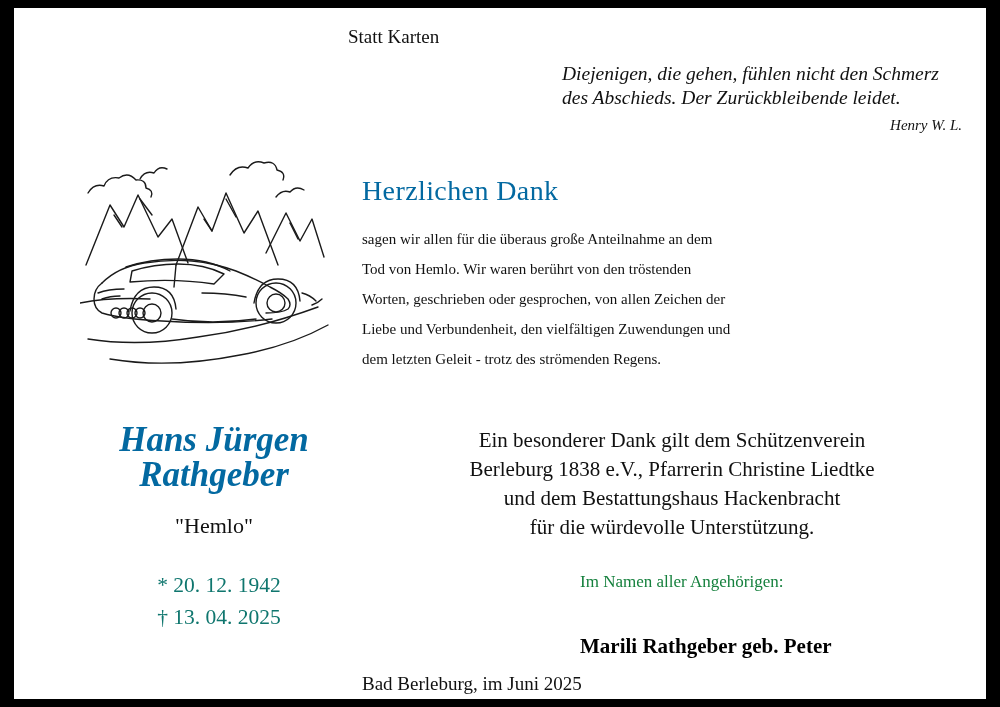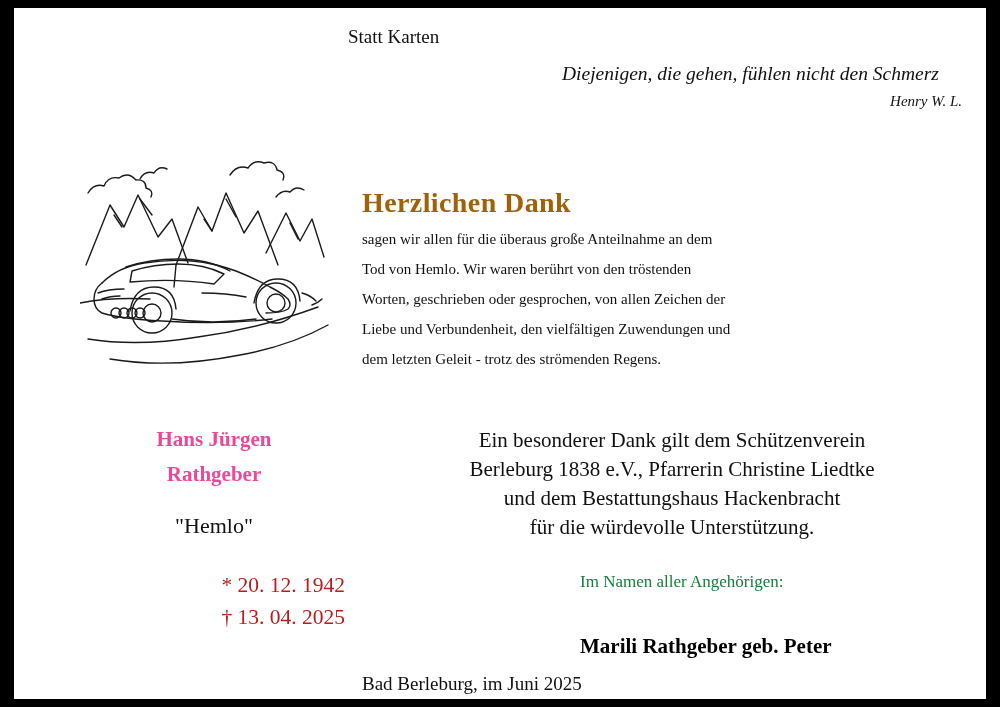--- a/index.html
+++ b/index.html
@@ -52,25 +52,25 @@
     text-align: right;
     font-size: 15px;
     font-style: italic;
     margin-top: 3px;
     padding-right: 20px;
   }
 
   .thanks-title {
     position: absolute;
     left: 348px;
-    top: 179px;
+    top: 167px;
     font-size: 28px;
-    font-weight: bold;
+    font-weight: normal;
     letter-spacing: 0.4px;
-    color: #a16207;
+    color: #0369a1;
   }
 
   .body-text {
     position: absolute;
     left: 348px;
     top: 216px;
     width: 630px;
     font-size: 15px;
     line-height: 30px;
     color: #111;
@@ -112,46 +112,47 @@
     color: #111;
   }
 
   
   .deceased-name {
     position: absolute;
     left: 80px;
     top: 414px;
     width: 240px;
     text-align: center;
-    font-size: 21px;
+    font-size: 35px;
     font-weight: bold;
     line-height: 35px;
-    color: #ec4899;
+    color: #0369a1;
+    font-style: italic;
   }
   .deceased-name span.l { display: block; }
 
   .nickname {
     position: absolute;
     left: 80px;
     top: 505px;
     width: 240px;
     text-align: center;
     font-size: 22px;
     color: #111;
   }
 
   .dates {
     position: absolute;
-    left: 91px;
+    left: 85px;
     top: 561px;
     width: 240px;
-    text-align: right;
+    text-align: center;
     font-size: 21.5px;
     line-height: 32px;
-    color: #b91c1c;
+    color: #0f766e;
   }
   .dates span.l { display: block; }
 
   .illustration {
     position: absolute;
     left: 66px;
     top: 145px;
     width: 250px;
     height: 215px;
   }
@@ -159,20 +160,21 @@
 </style>
 </head>
 <body>
 
 <div id="page">
 
   <div class="statt-karten">Statt Karten</div>
 
   <div class="motto">
     <span class="motto-line">Diejenigen, die gehen, fühlen nicht den Schmerz</span>
+    <span class="motto-line">des Abschieds. Der Zurückbleibende leidet.</span>
     <span class="motto-author">Henry W. L.</span>
   </div>
 
   <div class="illustration">
     <svg width="250" height="215" viewBox="0 0 250 215" fill="none" stroke="#1a1a1a" stroke-width="1.4" stroke-linecap="round" stroke-linejoin="round">
 
       <path d="M8 40 q6 -10 16 -7 q4 -10 15 -8 q9 -7 17 2 q10 -1 10 8 q8 2 5 9"></path>
       <path d="M60 26 q5 -9 14 -6 q5 -8 13 -4"></path>
       <path d="M150 22 q7 -11 18 -7 q6 -9 16 -5 q11 -3 13 7 q9 2 6 10"></path>
       <path d="M196 44 q6 -8 14 -5 q6 -7 14 -2"></path>

